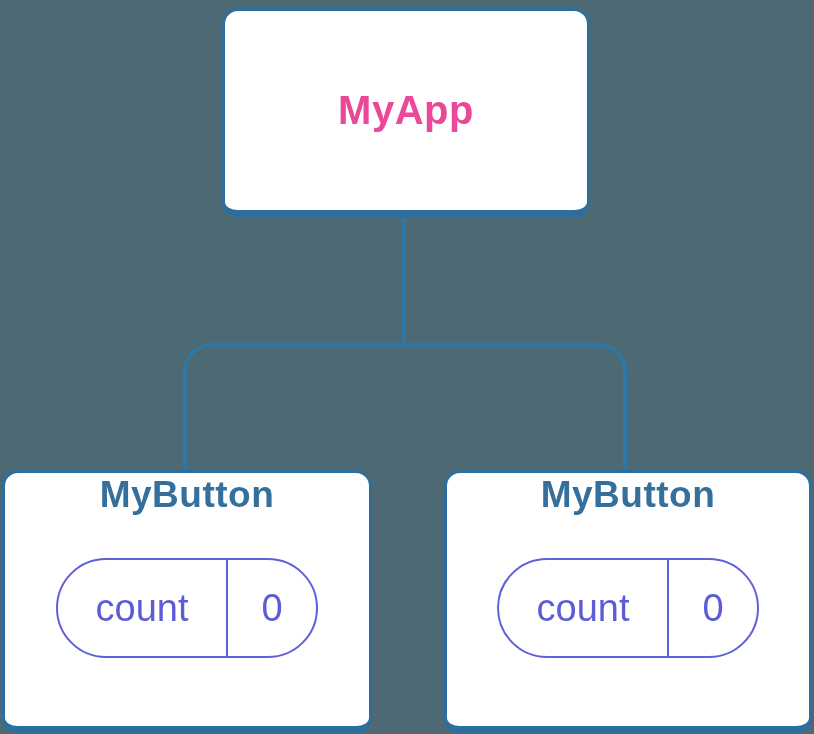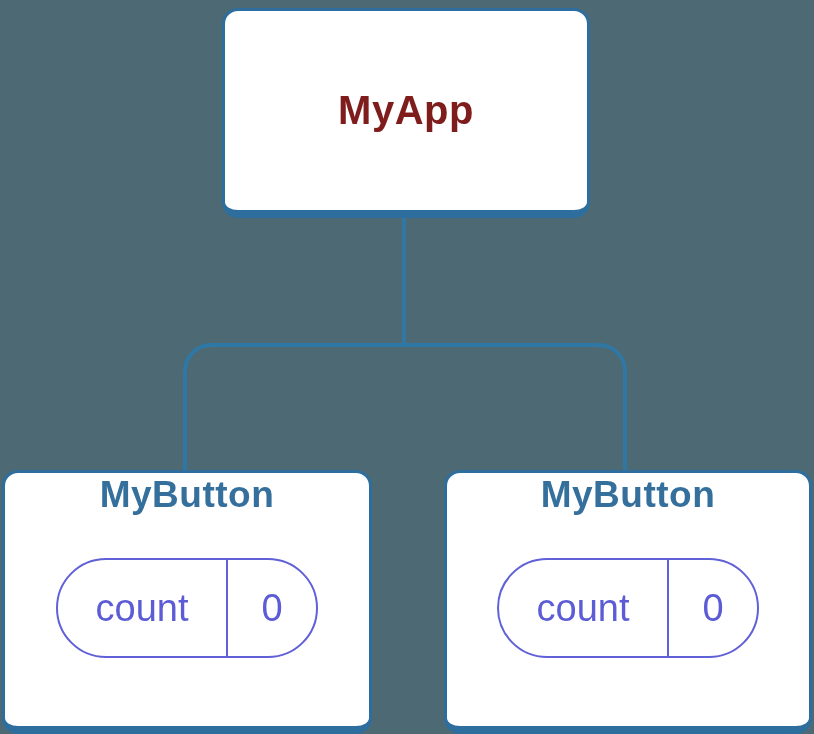--- a/index.html
+++ b/index.html
@@ -20,21 +20,21 @@
     box-sizing: border-box;
   }
   .card-root {
     left: 222px; top: 8px;
     width: 368px; height: 210px;
     display: flex; align-items: center; justify-content: center;
   }
   .root-label {
     font-size: 40px;
     font-weight: bold;
-    color: #7f1d1d;
+    color: #ec4899;
     letter-spacing: 0.5px;
   }
   .connector-stem {
     position: absolute;
     left: 402px; top: 214px;
     width: 4px; height: 131px;
     background: #2f77a4;
   }
   .connector-bracket {
     position: absolute;

